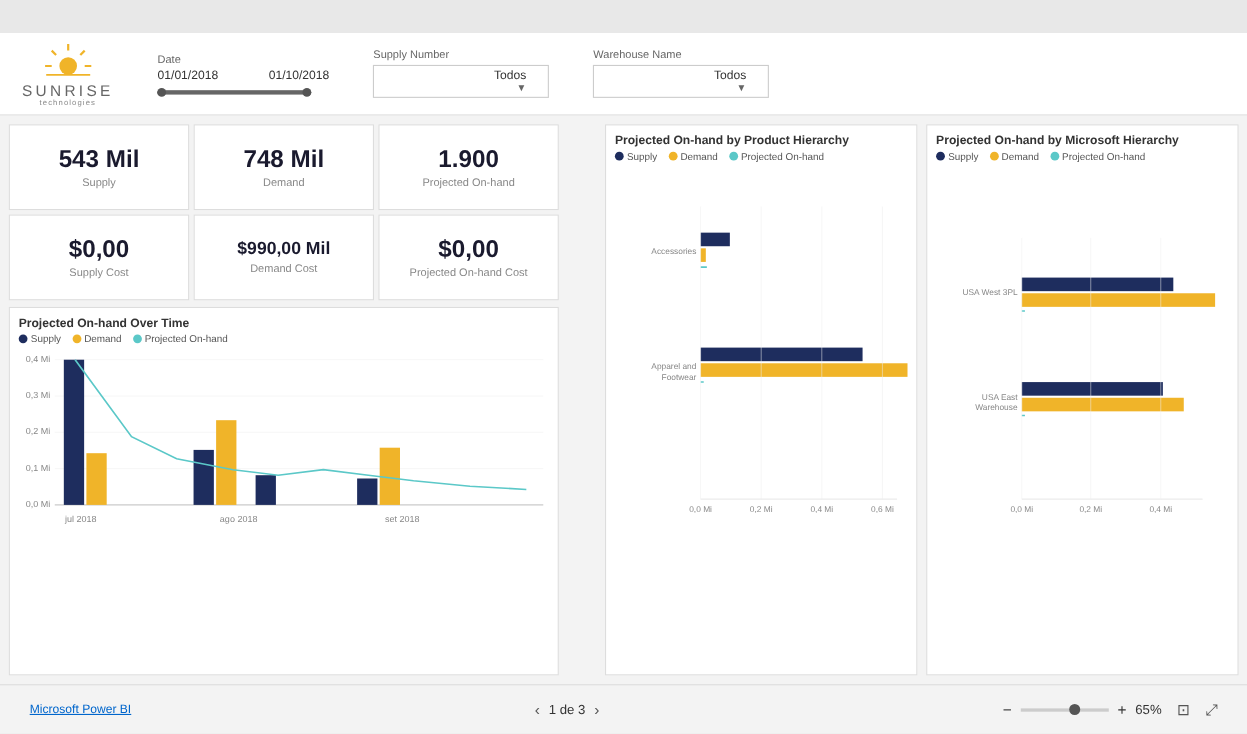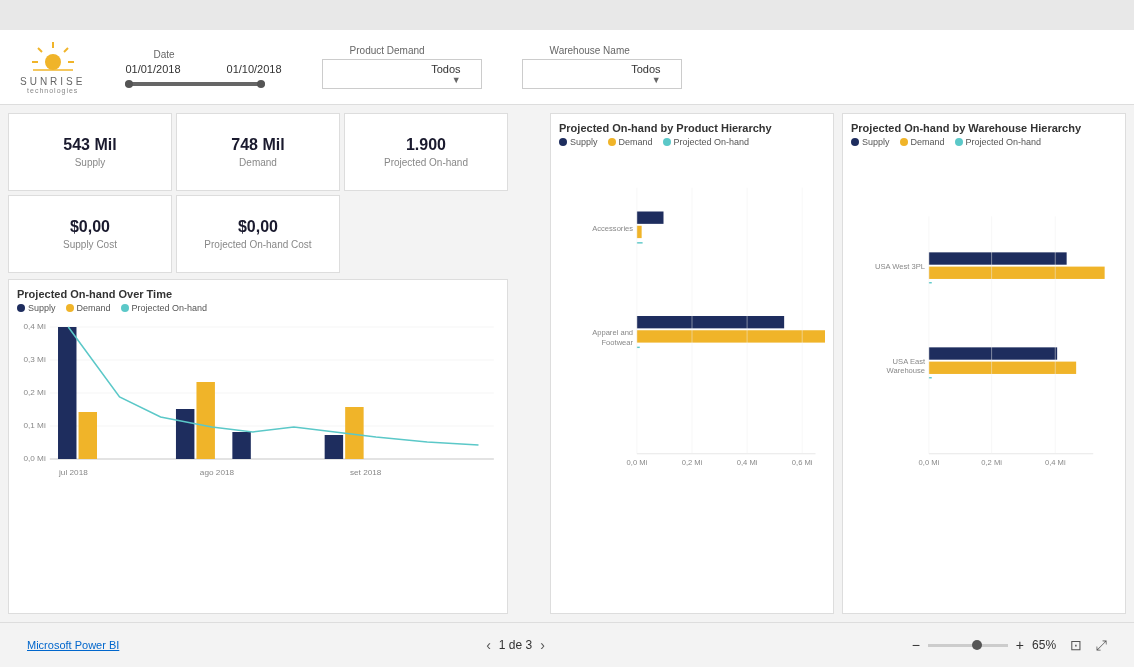--- a/index.html
+++ b/index.html
@@ -11,45 +11,45 @@
     .top-bar { height: 30px; background: #e8e8e8; }
 
     
     .main-content { flex: 1; background: #f3f3f3; display: flex; flex-direction: column; overflow: hidden; }
 
     
     .header { background: #ffffff; border-bottom: 1px solid #ddd; padding: 8px 20px; display: flex; align-items: center; gap: 40px; height: 75px; }
 
     .logo-area { display: flex; flex-direction: column; align-items: center; }
     .logo-sun { width: 50px; height: 35px; position: relative; }
-    .logo-text { font-size: 10px; letter-spacing: 3px; color: #666; margin-top: 1px; }
+    .logo-text { font-size: 14px; letter-spacing: 3px; color: #666; margin-top: 1px; }
     .logo-sub { font-size: 7px; color: #888; letter-spacing: 1px; }
 
     .filter-group { display: flex; flex-direction: column; gap: 3px; }
-    .filter-label { font-size: 10px; color: #666; margin-left: 28px; }
+    .filter-label { font-size: 10px; color: #666; }
     .date-range { display: flex; gap: 23px; align-items: center; font-size: 11px; color: #333; }
     .date-slider { width: 140px; height: 4px; background: #ccc; border-radius: 2px; position: relative; margin-top: 4px; }
     .date-slider-fill { position: absolute; left: 0; width: 100%; height: 100%; background: #666; border-radius: 2px; }
     .date-slider-thumb { position: absolute; width: 8px; height: 8px; background: #555; border-radius: 50%; top: -2px; }
     .date-slider-thumb.left { left: 0; }
     .date-slider-thumb.right { right: 0; }
 
     .filter-select { display: flex; align-items: flex-end; border: 1px solid #ccc; background: white; padding: 3px 20px; min-width: 160px; font-size: 11px; justify-content: space-between; flex-direction: column; }
     .filter-select-arrow { font-size: 9px; color: #666; }
 
     
     .dashboard { flex: 1; padding: 8px; display: flex; gap: 8px; overflow: hidden; }
 
     
     .left-section { display: flex; flex-direction: column; gap: 6px; width: 500px; flex-shrink: 0; }
 
     
     .kpi-grid { display: grid; grid-template-columns: repeat(3, 1fr); grid-template-rows: repeat(2, 1fr); gap: 4px; height: 160px; }
     .kpi-card { background: white; border: 1px solid #ddd; display: flex; flex-direction: column; align-items: center; justify-content: center; padding: 8px; }
-    .kpi-value { font-size: 16px; font-weight: 600; color: #1a1a2e; }
+    .kpi-value { font-size: 22px; font-weight: 600; color: #1a1a2e; }
     .kpi-label { font-size: 10px; color: #888; margin-top: 3px; }
 
     
     .line-chart-card { background: white; border: 1px solid #ddd; flex: 1; padding: 8px; }
     .chart-title { font-size: 11px; font-weight: 600; color: #333; margin-bottom: 3px; }
     .chart-legend { display: flex; gap: 10px; margin-bottom: 4px; }
     .legend-item { display: flex; align-items: center; gap: 3px; font-size: 9px; color: #555; }
     .legend-dot { width: 8px; height: 8px; border-radius: 50%; }
 
     
@@ -100,21 +100,21 @@
           <span>01/10/2018</span>
         </div>
         <div class="date-slider">
           <div class="date-slider-fill"></div>
           <div class="date-slider-thumb left"></div>
           <div class="date-slider-thumb right"></div>
         </div>
       </div>
 
       <div class="filter-group">
-        <div class="filter-label">Product Demand</div>
+        <div class="filter-label">Supply Number</div>
         <div class="filter-select">
           <span>Todos</span>
           <span class="filter-select-arrow">▼</span>
         </div>
       </div>
 
       <div class="filter-group">
         <div class="filter-label">Warehouse Name</div>
         <div class="filter-select">
           <span>Todos</span>
@@ -142,20 +142,24 @@
           <div class="kpi-card">
             <span class="kpi-value">1.900</span>
             <span class="kpi-label">Projected On-hand</span>
           </div>
 
           <div class="kpi-card">
             <span class="kpi-value">$0,00</span>
             <span class="kpi-label">Supply Cost</span>
           </div>
 
+          <div class="kpi-card">
+            <span class="kpi-value" style="font-size:16px;">$990,00 Mil</span>
+            <span class="kpi-label">Demand Cost</span>
+          </div>
 
           <div class="kpi-card">
             <span class="kpi-value">$0,00</span>
             <span class="kpi-label" style="text-align:center;">Projected On-hand Cost</span>
           </div>
 
         </div>
 
         <div class="line-chart-card">
           <div class="chart-title">Projected On-hand Over Time</div>
@@ -260,21 +264,21 @@
             <text x="256" y="322" font-size="8" fill="#888" text-anchor="middle">0,6 Mi</text>
 
             <line x1="82" y1="30" x2="82" y2="310" stroke="#eee" stroke-width="0.5"></line>
             <line x1="140" y1="30" x2="140" y2="310" stroke="#eee" stroke-width="0.5"></line>
             <line x1="198" y1="30" x2="198" y2="310" stroke="#eee" stroke-width="0.5"></line>
             <line x1="256" y1="30" x2="256" y2="310" stroke="#eee" stroke-width="0.5"></line>
           </svg>
         </div>
 
         <div class="bar-chart-card">
-          <div class="chart-title">Projected On-hand by Warehouse Hierarchy</div>
+          <div class="chart-title">Projected On-hand by Microsoft Hierarchy</div>
           <div class="chart-legend">
             <div class="legend-item">
               <div class="legend-dot" style="background:#1e2d5e;"></div>
               <span>Supply</span>
             </div>
             <div class="legend-item">
               <div class="legend-dot" style="background:#f0b429;"></div>
               <span>Demand</span>
             </div>
             <div class="legend-item">

